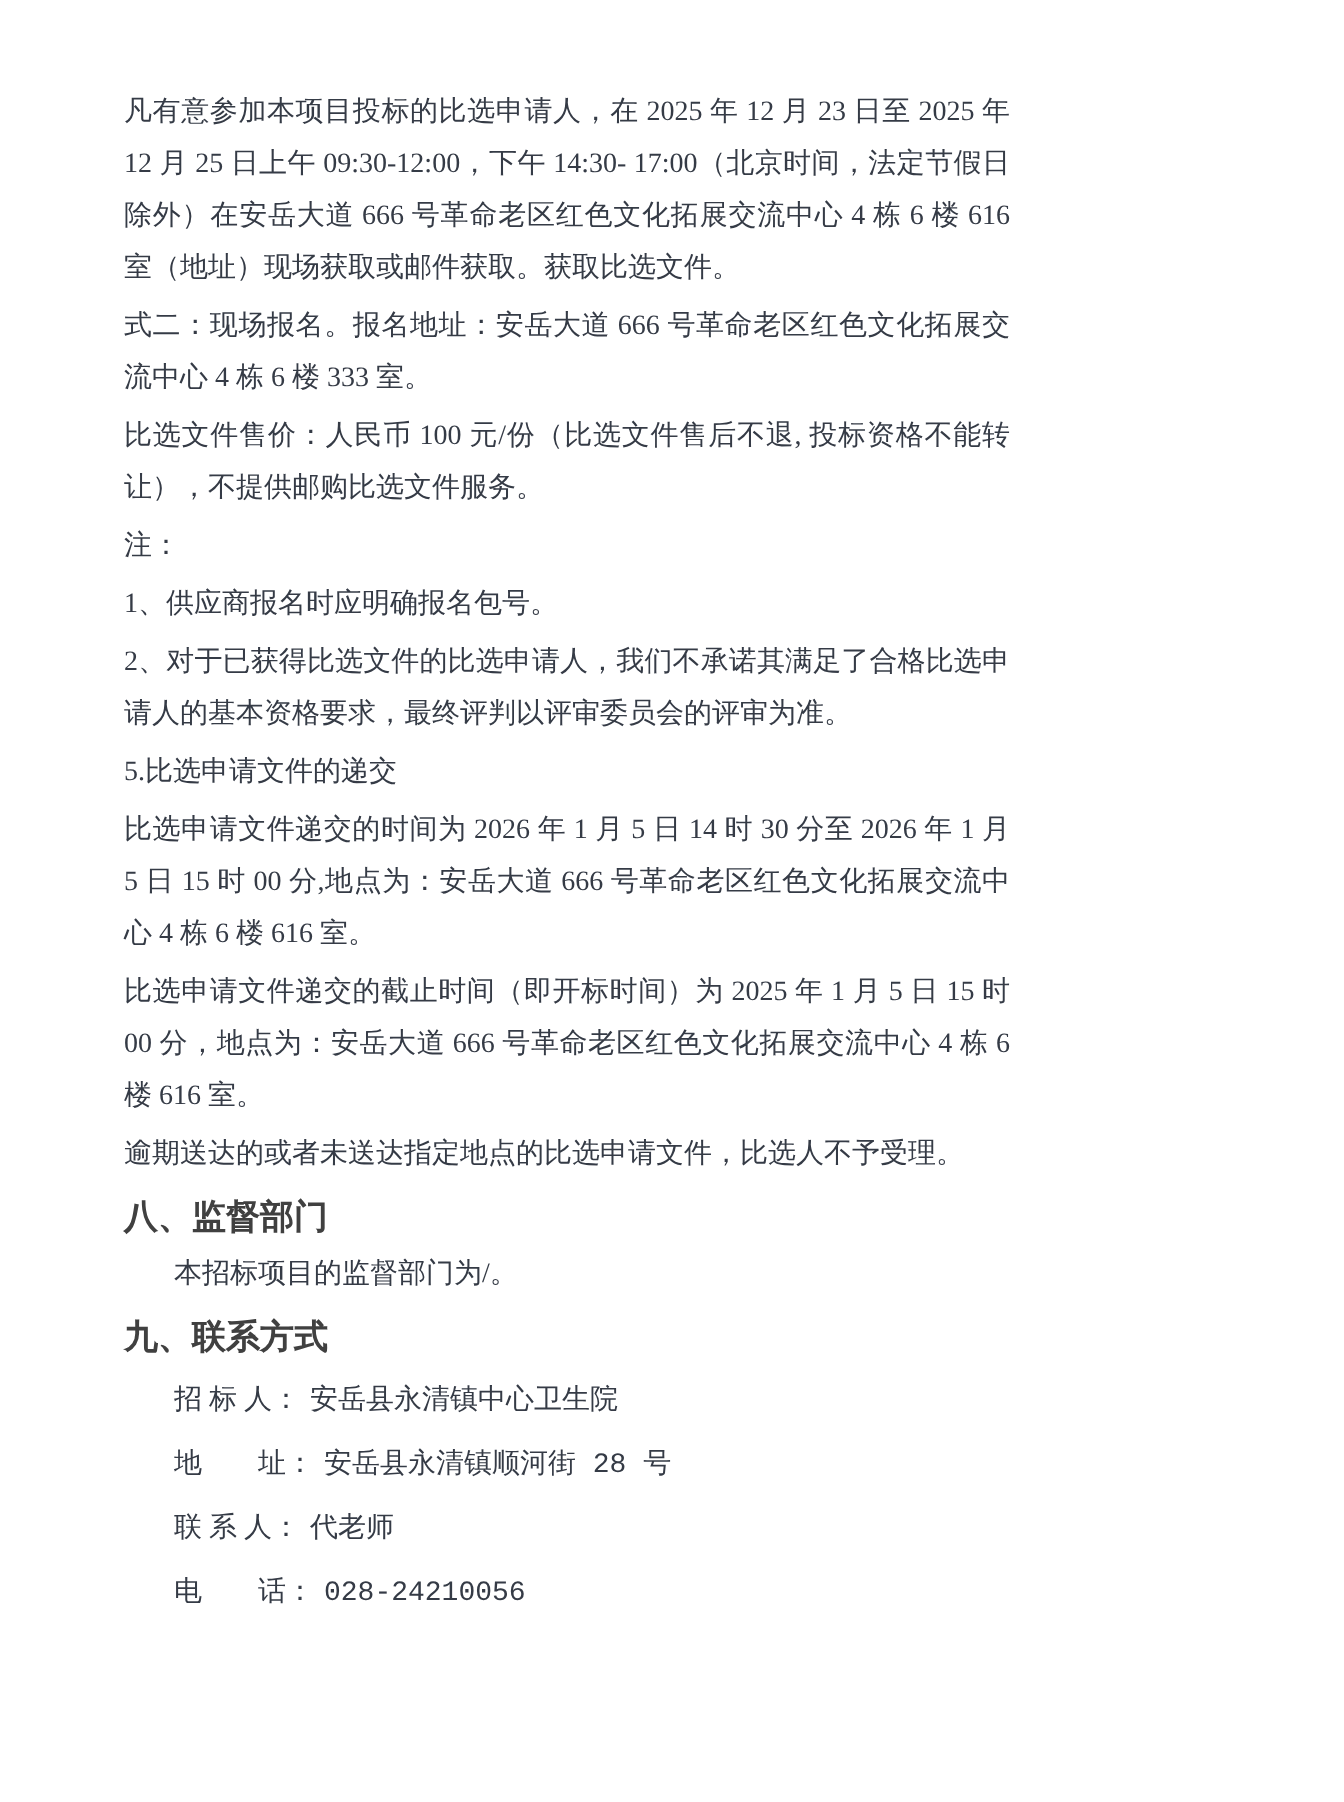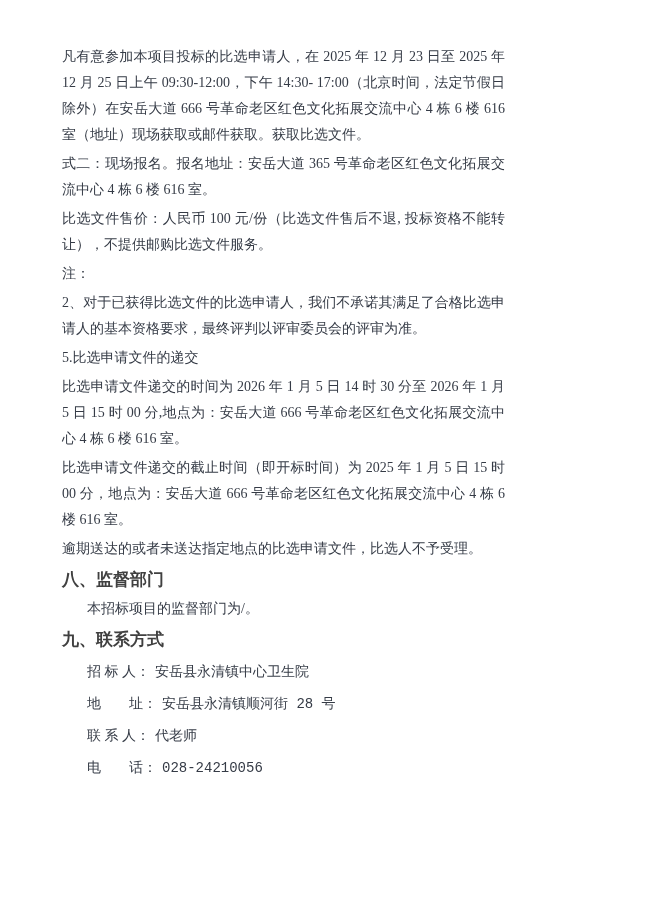--- a/index.html
+++ b/index.html
@@ -55,27 +55,28 @@
   }
 </style>
 </head>
 <body>
 
 <div class="page">
 
   <p class="para">凡有意参加本项目投标的比选申请人，在 2025 年 12 月 23 日至 2025 年 12 月 25 日上午 09:30-12:00，下午 14:30- 17:00（北京时间，法定节假日除外）在安岳大道 666 号革命老区红色文化拓展交流中心 4 栋 6 楼 616 室（地址）现场获取或邮件获取。获取比选文件。</p>
 
 
-  <p class="para">式二：现场报名。报名地址：安岳大道 365 号革命老区红色文化拓展交流中心 4 栋 6 楼 616 室。</p>
+  <p class="para">式二：现场报名。报名地址：安岳大道 666 号革命老区红色文化拓展交流中心 4 栋 6 楼 333 室。</p>
 
   <p class="para">比选文件售价：人民币 100 元/份（比选文件售后不退, 投标资格不能转让），不提供邮购比选文件服务。</p>
 
 
   <p class="para">注：</p>
 
+  <p class="para">1、供应商报名时应明确报名包号。</p>
 
   <p class="para">2、对于已获得比选文件的比选申请人，我们不承诺其满足了合格比选申请人的基本资格要求，最终评判以评审委员会的评审为准。</p>
 
   <p class="para">5.比选申请文件的递交</p>
 
   <p class="para">比选申请文件递交的时间为 2026 年 1 月 5 日 14 时 30 分至 2026 年 1 月 5 日 15 时 00 分,地点为：安岳大道 666 号革命老区红色文化拓展交流中心 4 栋 6 楼 616 室。</p>
 
   <p class="para">比选申请文件递交的截止时间（即开标时间）为 2025 年 1 月 5 日 15 时 00 分，地点为：安岳大道 666 号革命老区红色文化拓展交流中心 4 栋 6 楼 616 室。</p>
 
   <p class="para">逾期送达的或者未送达指定地点的比选申请文件，比选人不予受理。</p>

